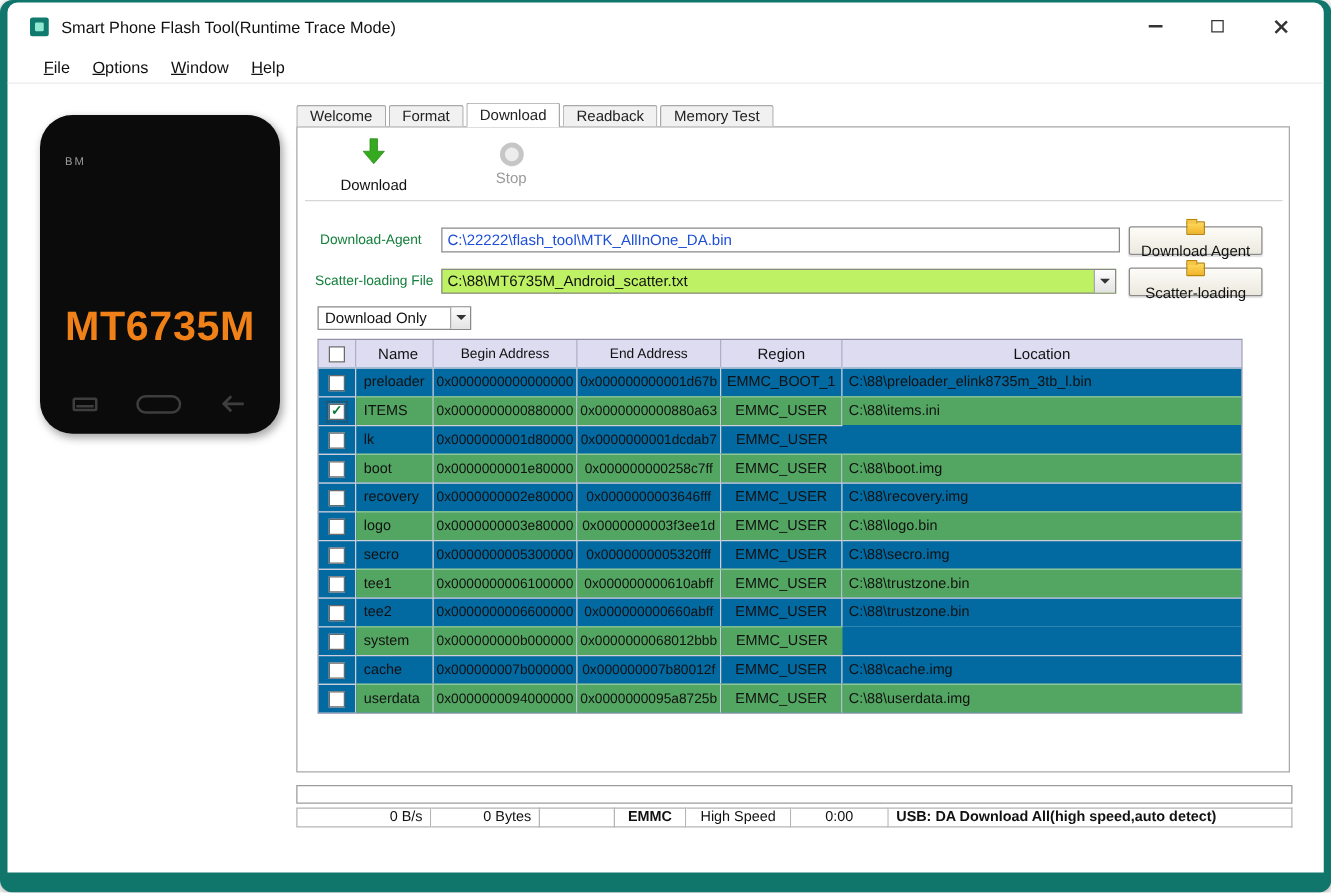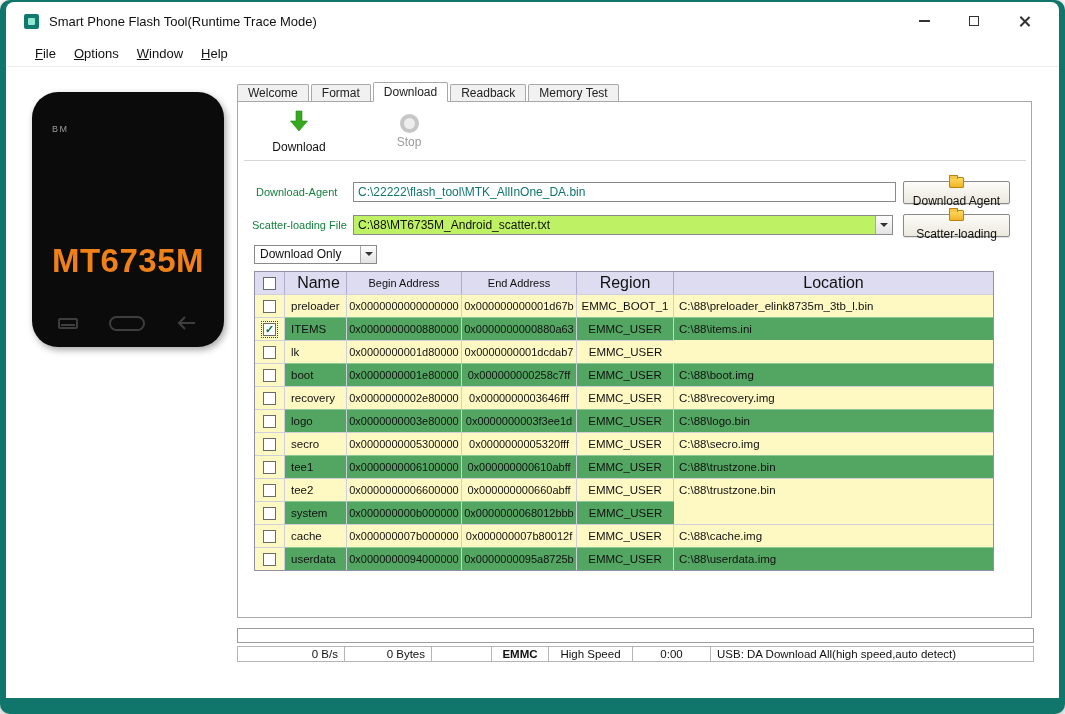--- a/index.html
+++ b/index.html
@@ -51,21 +51,21 @@
   .tool-stop { left:136px; top:10px; }
   .tool-label { font-size:12px; color:#111; margin-top:2px; }
   .tool-stop .tool-label { color:#9b9b9b; }
   .stop-circle { width:19px; height:19px; margin:2px auto 2px; border-radius:50%; border:4px solid #c6c6c6; background:#ededed; }
   .sep { position:absolute; left:6px; right:5px; top:58px; height:1px; background:#d6d6d6; }
 
   .field-label { position:absolute; font-size:11px; color:#15803d; white-space:nowrap; }
   .lbl-da { left:18px; top:84px; }
   .lbl-scatter { left:14px; top:117px; }
 
-  .input { position:absolute; height:20px; border:1px solid #8a8a8a; background:#fff; font-size:12px; padding:0 4px; font-family:inherit; color:#0f766e; }
+  .input { position:absolute; height:20px; border:1px solid #8a8a8a; background:#fff; font-size:12px; padding:0 4px; font-family:inherit; color:#1d4ed8; }
   .in-da { left:115px; top:80px; width:543px; }
 
   .combo { position:absolute; left:115px; top:113px; width:540px; height:20px; border:1px solid #8a8a8a; background:#bef264; display:flex; }
   .combo-text { flex:1; font-size:12px; line-height:18px; padding:0 4px; white-space:nowrap; overflow:hidden; color:#111; }
   .combo-arrow { width:17px; border-left:1px solid #a8a8a8; background:linear-gradient(#fdfdfd,#e3e3e3); display:flex; align-items:flex-start; justify-content:center; }
   .combo-arrow::after { content:""; border:4px solid transparent; border-top-color:#333; margin-top:7px; }
 
   .browse-btn { position:absolute; left:665px; width:107px; height:23px; border:1px solid #8a8a8a; border-radius:2px; background:linear-gradient(#fdfcf8,#ebe9de); display:flex; align-items:center; justify-content:center; gap:6px; font-size:12px; color:#111; box-shadow:0 1px 1px rgba(0,0,0,.12);flex-direction:column; }
   .btn-da { top:79px; }
   .btn-scatter { top:112px; }
@@ -73,23 +73,23 @@
   .folder::before { content:""; position:absolute; left:-1px; top:-3px; width:7px; height:3px; background:#f5c54a; border:1px solid #b8860b; border-bottom:none; border-radius:1px 1px 0 0; }
 
   .mode-select { position:absolute; left:16px; top:143px; width:123px; height:19px; border:1px solid #8a8a8a; background:#fff; display:flex; }
   .mode-text { flex:1; font-size:12px; line-height:17px; padding-left:5px; color:#111; }
   .mode-arrow { width:16px; border-left:1px solid #a8a8a8; background:linear-gradient(#fdfdfd,#e3e3e3); display:flex; align-items:flex-start; justify-content:center; }
   .mode-arrow::after { content:""; border:4px solid transparent; border-top-color:#333; margin-top:6px; }
 
   
   .table { position:absolute; left:16px; top:169px; width:740px; border:1px solid #9090a8; background:#fff; }
   .thead { display:flex; height:22px; background:#dddcf1; }
-  .hcell { display:flex; align-items:center; justify-content:center; font-size:16px; color:#111; border-right:1px solid #aeaecb; }
+  .hcell { display:flex; align-items:center; justify-content:center; font-size:12px; color:#111; border-right:1px solid #aeaecb; }
   .hcell:last-child { border-right:none; }
-  .tbody .trow { display:flex; height:23px; background:#fef9c3; }
+  .tbody .trow { display:flex; height:23px; background:#0369a1; }
   .tcell { display:flex; align-items:center; font-size:11.5px; color:#111; border-right:1px solid #cfcfdc; border-top:1px solid #cfcfdc; overflow:hidden; white-space:nowrap; }
   .tcell:last-child { border-right:none; }
   .trow.green .tcell:not(.ccell) { background:#53a662; border-top-color:#8cc79a; }
   .c0 { width:30px; justify-content:center; }
   .c1 { width:62px; padding-left:6px; }
   .c2 { width:115px; justify-content:center; font-size:11px; }
   .c3 { width:115px; justify-content:center; font-size:11px; }
   .c4 { width:97px; justify-content:center; }
   .c5 { flex:1; padding-left:5px; }
   .cbx { width:13px; height:13px; border:1px solid #6a6a6a; background:#fff; display:flex; align-items:center; justify-content:center; font-size:11px; font-weight:bold; color:#0c7a3c; line-height:1; }
@@ -97,21 +97,21 @@
 
   
   .progress { position:absolute; left:231px; top:626px; width:797px; height:15px; border:1px solid #9c9c9c; background:#fff; }
   .statusbar { position:absolute; left:231px; top:644px; width:797px; height:16px; display:flex; font-size:11.5px; color:#111; }
   .scell { border:1px solid #b5b5b5; border-left:none; background:#fff; display:flex; align-items:center; padding:0 6px; white-space:nowrap; overflow:hidden; }
   .scell:first-child { border-left:1px solid #b5b5b5; }
   .s-right { justify-content:flex-end; }
   .s-center { justify-content:center; padding:0 2px; }
   .s-bold { font-weight:bold; }
   .w-speed { width:108px; } .w-bytes { width:87px; } .w-empty { width:60px; }
-  .w-emmc { width:57px; } .w-link { width:84px; } .w-time { width:78px; } .w-usb { flex:1; }
+  .w-emmc { width:57px; } .w-link { width:84px; } .w-time { width:78px; } .w-usb { flex:1;font-weight:bold; }
 </style>
 </head>
 <body>
 
 <div class="frame">
   <div class="window">
 
     <div class="titlebar">
       <span class="app-icon"></span>
       <span class="title">Smart Phone Flash Tool(Runtime Trace Mode)</span>

